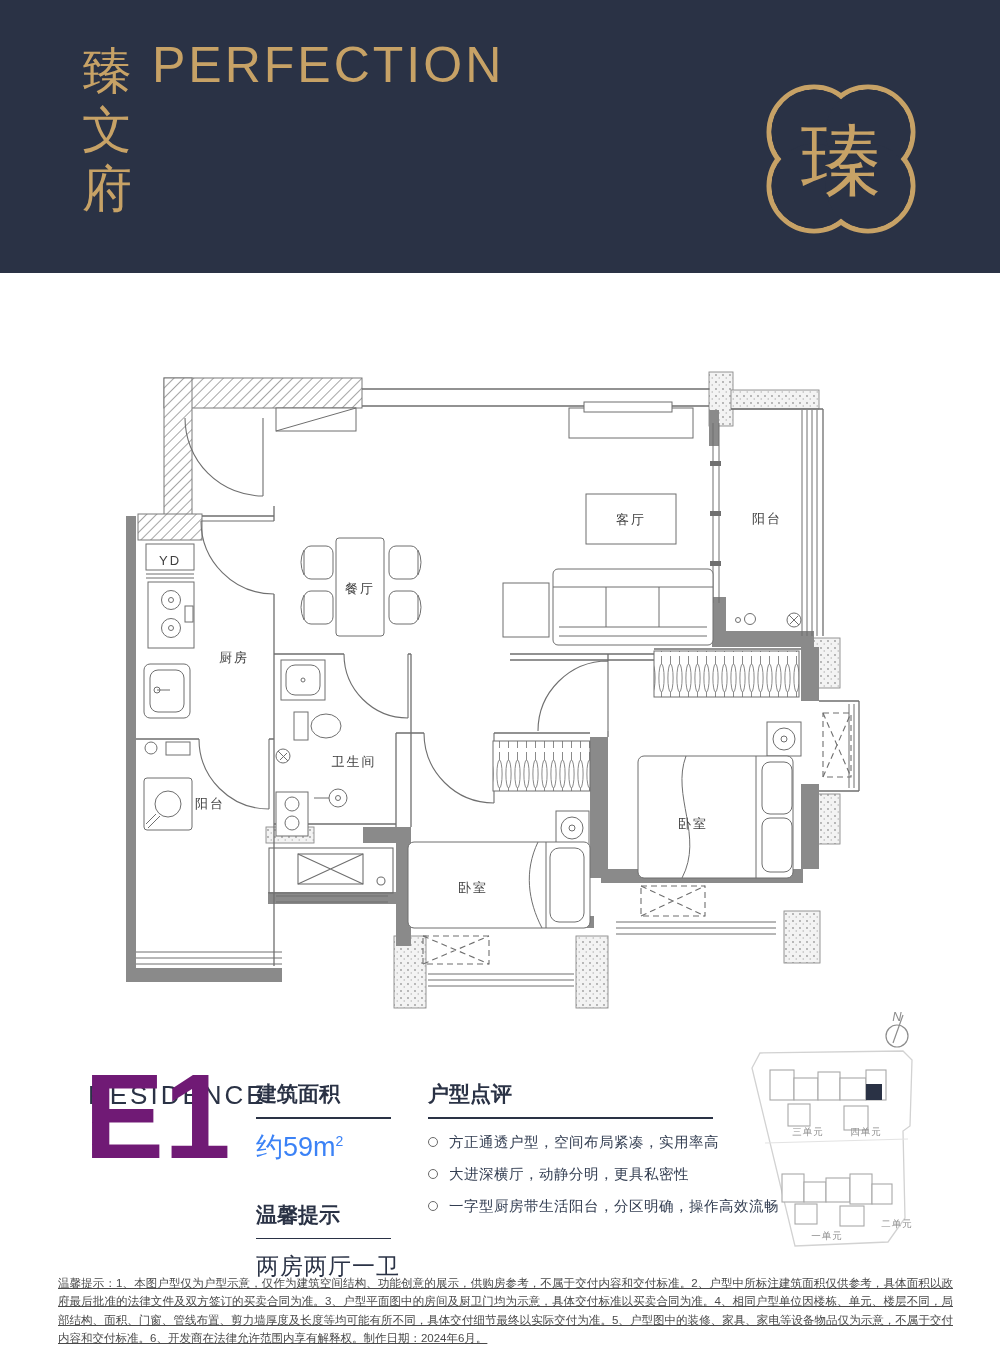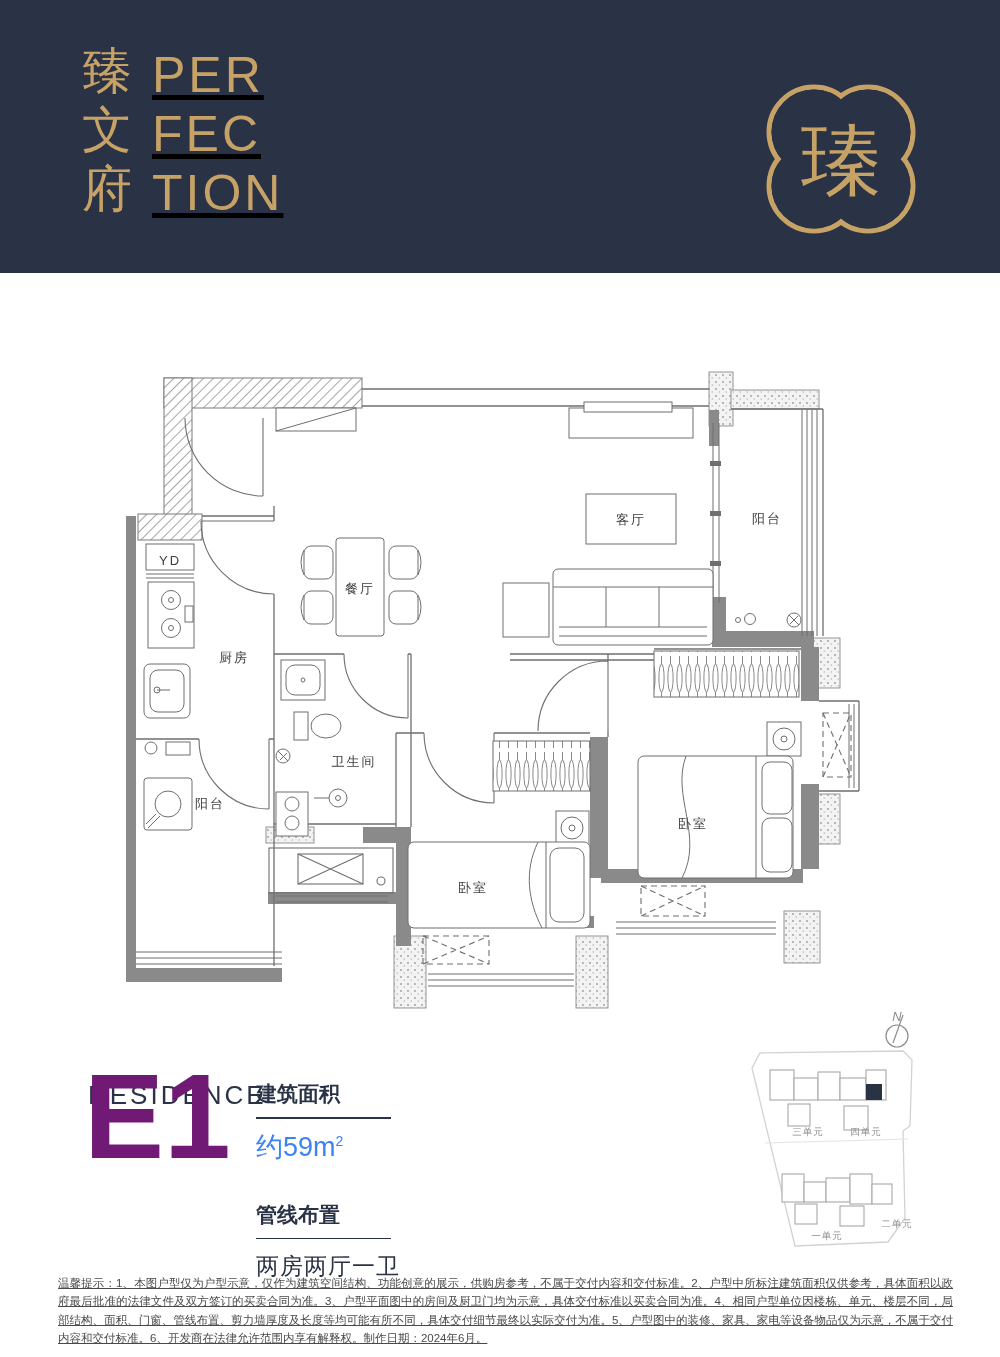--- a/index.html
+++ b/index.html
@@ -2,21 +2,21 @@
 <html><head>
 <meta charset="utf-8">
 <style>
   html,body{margin:0;padding:0;background:#ffffff;}
   .page{position:relative;width:1000px;height:1357px;background:#ffffff;overflow:hidden;
         font-family:"Liberation Sans","DejaVu Sans",sans-serif;}
   
   .band{position:absolute;left:0;top:0;width:1000px;height:273px;background:#2A3245;}
   .brand-cn{position:absolute;left:82px;top:42px;display:flex;flex-direction:column;}
   .brand-cn span{font-size:50px;line-height:59px;color:#C7A266;font-weight:400;}
-  .brand-en{position:absolute;left:152px;top:46px;display:flex;flex-direction:column;text-decoration:underline;}
+  .brand-en{position:absolute;left:152px;top:36px;display:flex;flex-direction:row;}
   .brand-en span{font-size:50px;line-height:59px;letter-spacing:3px;color:#C7A266;font-weight:400;}
   .logo{position:absolute;left:757px;top:75px;width:168px;height:168px;}
   
   .plan{position:absolute;left:126px;top:366px;width:740px;height:676px;}
   
   .residence{position:absolute;left:88px;top:1080px;font-size:26px;letter-spacing:3px;color:#2A3245;}
   .unit{position:absolute;left:84px;top:1050px;font-size:120px;font-weight:bold;color:#701a75;line-height:1.1;}
   .col2{position:absolute;left:256px;top:1080px;width:150px;color:#2A3245;}
   .blk-title{font-size:21px;font-weight:bold;color:#2A3245;}
   .rule{width:135px;height:1.5px;background:#2A3245;margin:9px 0 10px 0;}
@@ -274,26 +274,44 @@
   </svg>
 
   <div class="residence">RESIDENCE</div>
   <div class="unit">E1</div>
 
   <div class="col2">
     <div class="blk-title">建筑面积</div>
     <div class="rule"></div>
     <div class="area-val"><span>约59m</span><sup>2</sup></div>
     <div class="blk2">
-      <div class="blk-title">管线布置</div>
+      <div class="blk-title">温馨提示</div>
       <div class="rule"></div>
       <div class="layout-val">两房两厅一卫</div>
     </div>
   </div>
 
+  <div class="col3">
+    <div class="blk-title">户型点评</div>
+    <div class="rule-w"></div>
+    <ul class="bullets">
+      <li>
+          <span class="dot"></span>
+          <span class="btxt">方正通透户型，空间布局紧凑，实用率高</span>
+        </li>
+      <li>
+          <span class="dot"></span>
+          <span class="btxt">大进深横厅，动静分明，更具私密性</span>
+        </li>
+      <li>
+          <span class="dot"></span>
+          <span class="btxt">一字型厨房带生活阳台，分区明确，操作高效流畅</span>
+        </li>
+    </ul>
+  </div>
 
   <svg class="sitemap" viewBox="0 0 260 250">
     <g>
       <text x="157" y="13" font-size="13" font-style="italic" fill="#8d8d8d" text-anchor="middle">N</text>
       <circle cx="157" cy="28" r="11" stroke="#8d8d8d" fill="none" stroke-width="1.2"></circle>
       <line x1="163" y1="7" x2="153" y2="35" stroke="#8d8d8d" stroke-width="1.2"></line>
     </g>
     <polygon points="20,45 163,43 172,52 170,118 163,123 165,210 148,234 55,238 12,60" fill="none" stroke="#d2d2d2" stroke-width="1.3"></polygon>
     <path d="M25,135 L168,131" stroke="#e3e3e3" stroke-width="1" fill="none"></path>
     <g fill="#ffffff" stroke="#a8a8a8" stroke-width="1.1">

